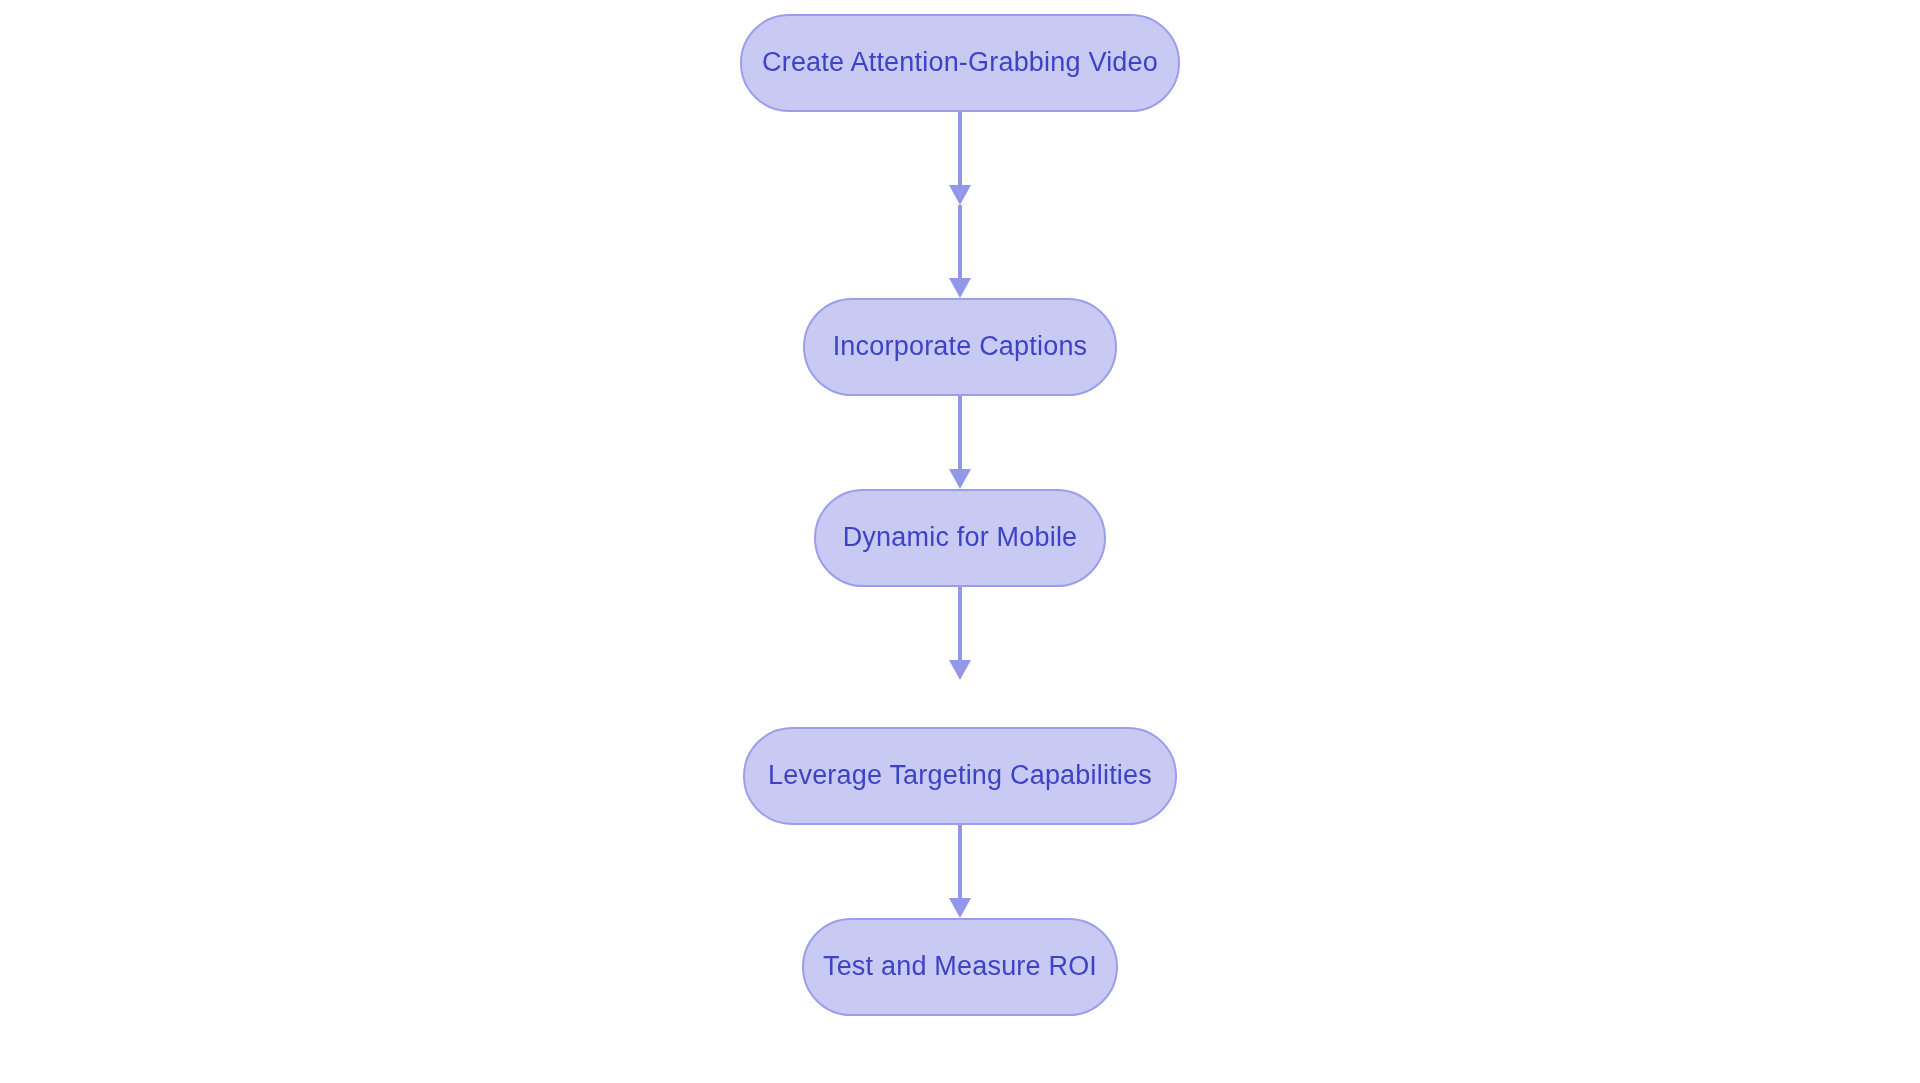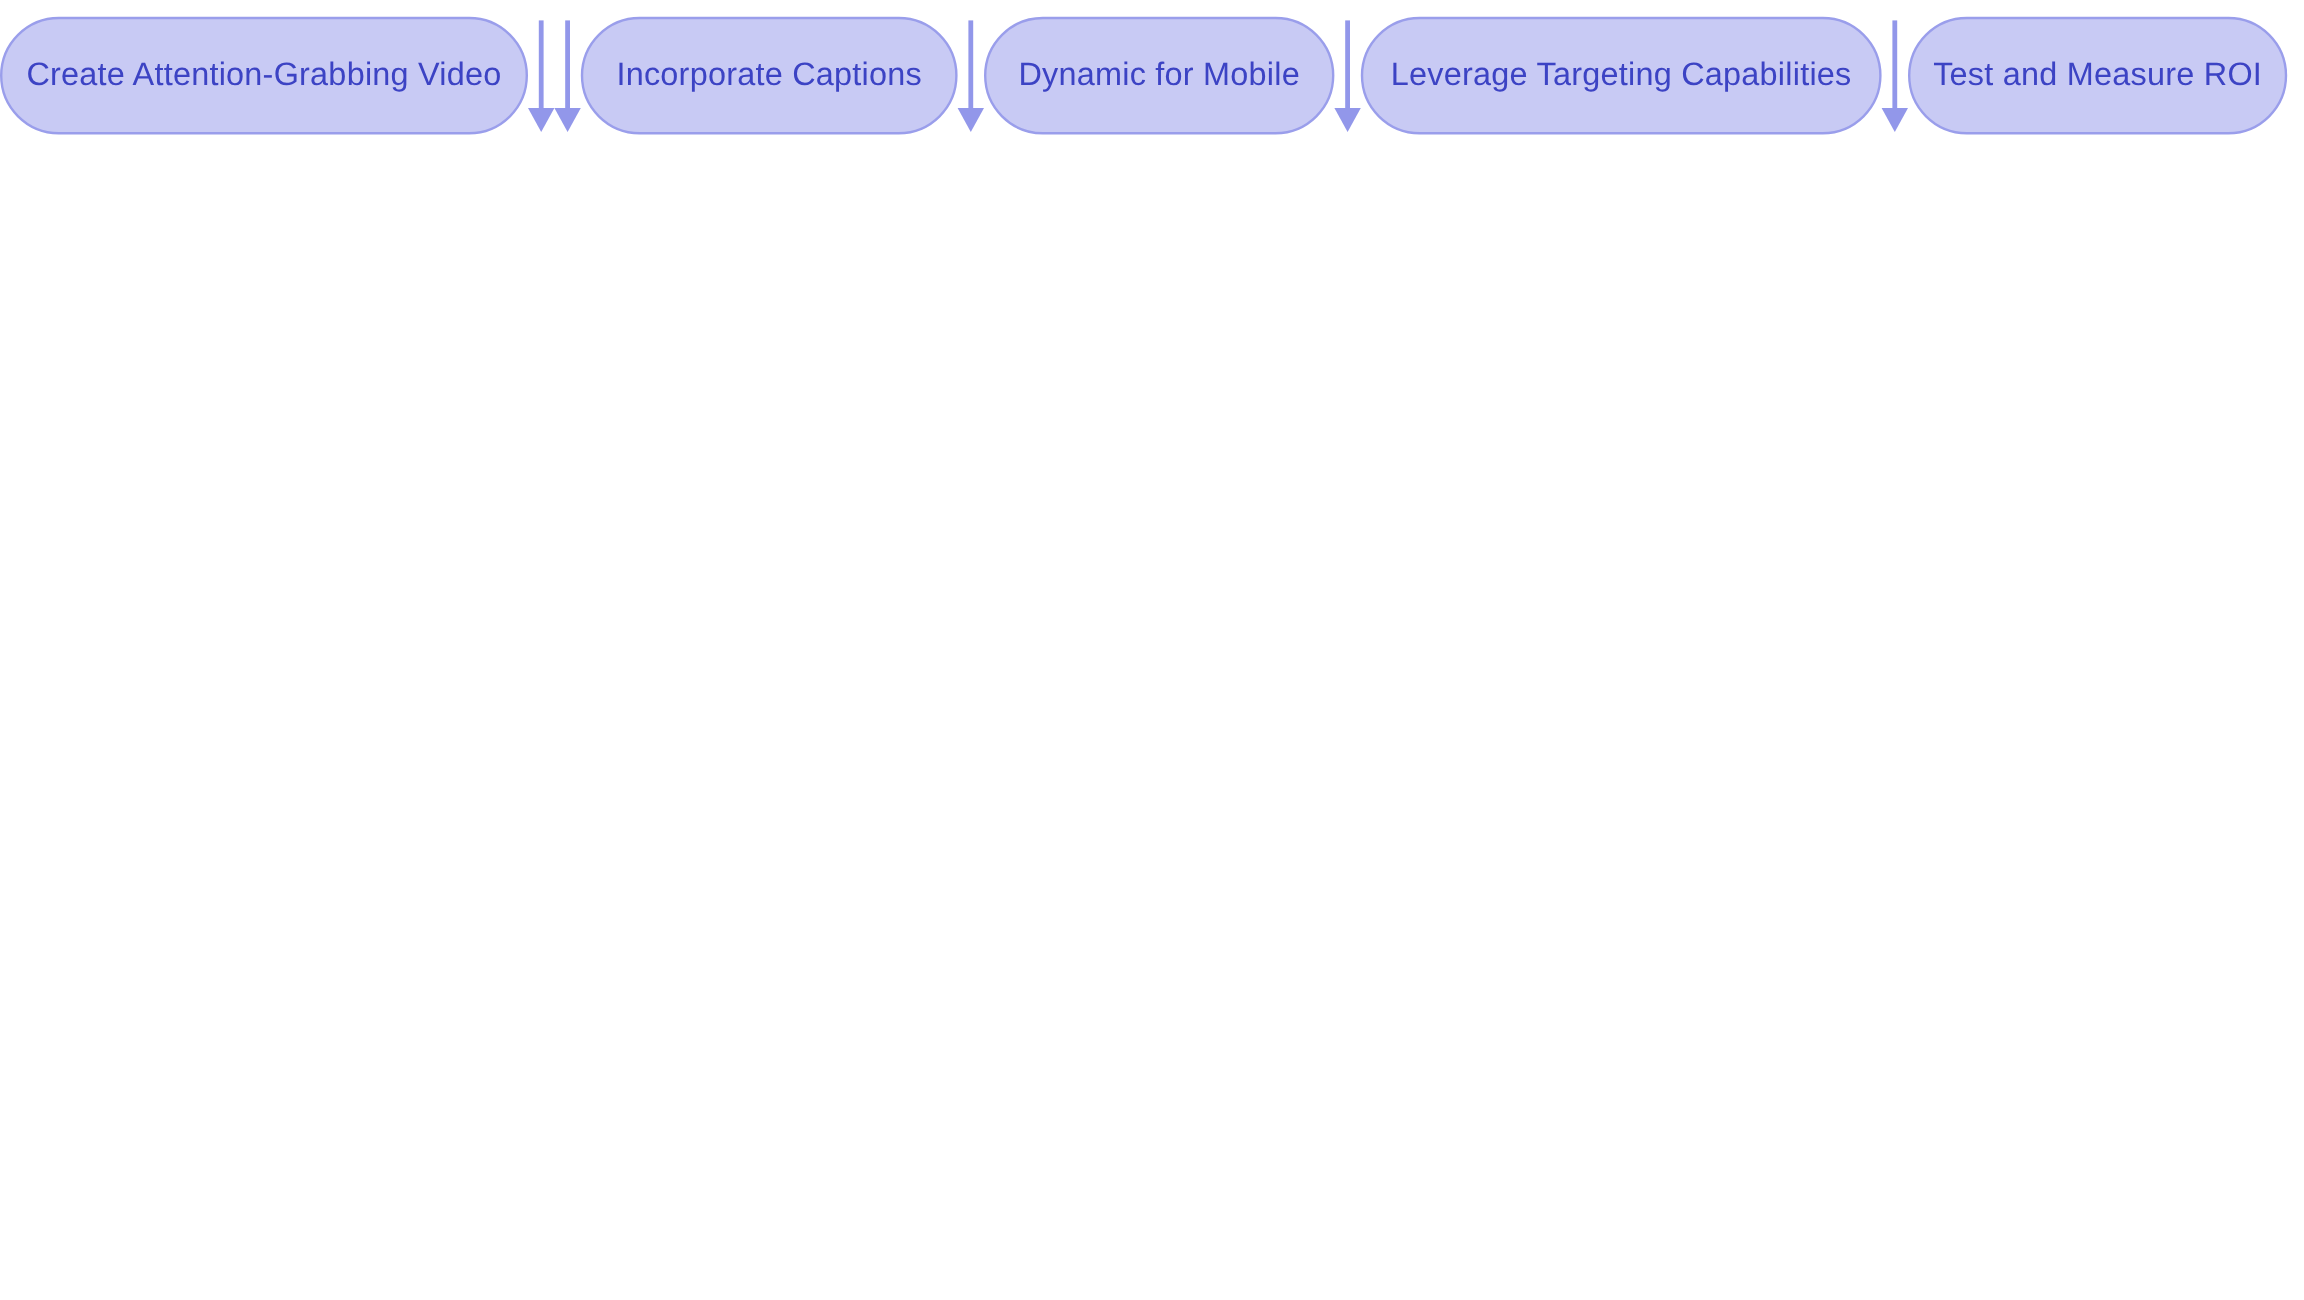--- a/index.html
+++ b/index.html
@@ -22,21 +22,21 @@
     height: 1083px;
     position: relative;
     background: var(--background);
   }
   .flow {
     position: absolute;
     left: 0;
     top: 14px;
     width: 100%;
     display: flex;
-    flex-direction: row;
+    flex-direction: column;
     align-items: center;
   }
   .node {
     height: 98px;
     border-radius: 49px;
     background: var(--node-fill);
     border: 2px solid var(--node-border);
     display: flex;
     align-items: center;
     justify-content: center;
@@ -47,21 +47,21 @@
     color: var(--node-text);
     letter-spacing: 0.2px;
     white-space: nowrap;
     line-height: 1;
     padding-bottom: 2px;
   }
   .node-1 { width: 440px; }
   .node-2 { width: 458px; }
   .node-3 { width: 314px; text-align: center; }
   .node-4 { width: 292px; }
-  .node-5 { width: 434px; }
+  .node-5 { width: 434px; margin-top: 47px; }
   .node-6 { width: 316px; }
   .arrow {
     height: 93px;
     display: flex;
     flex-direction: column;
     align-items: center;
     flex: 0 0 auto;
   }
   .arrow-line {
     width: 4px;

